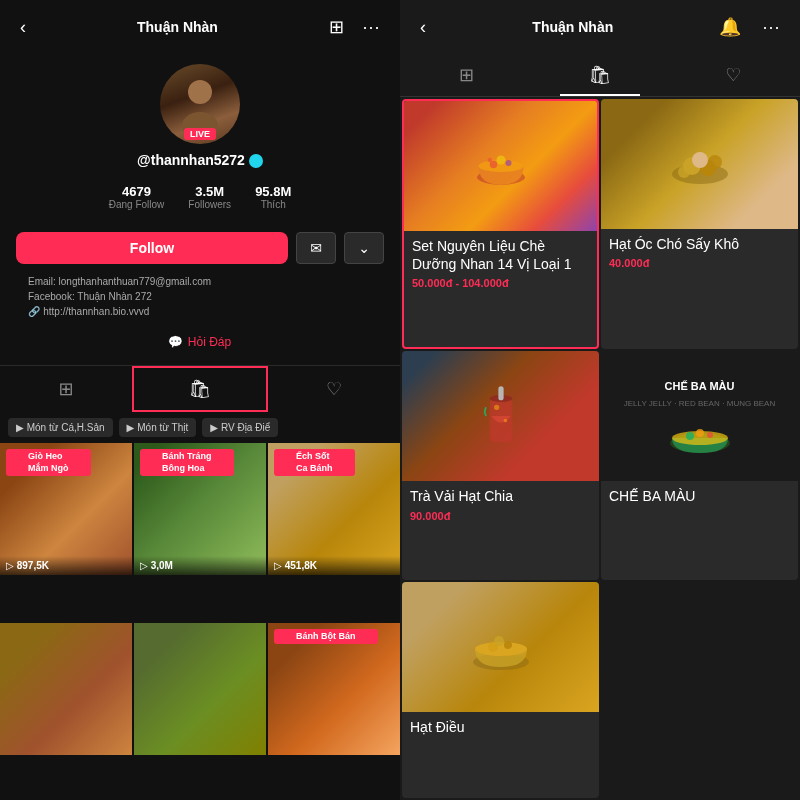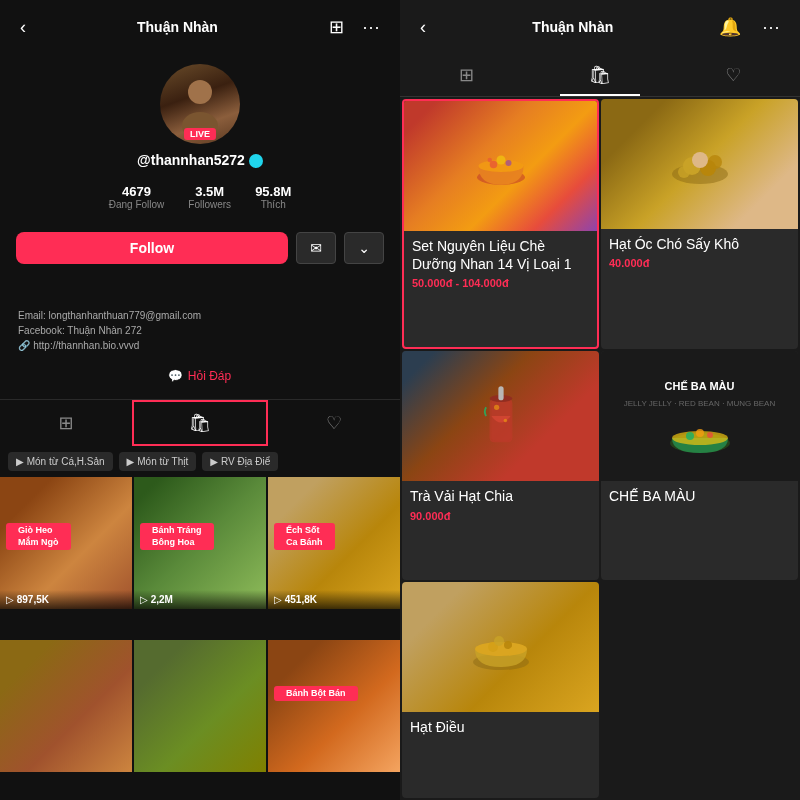--- a/index.html
+++ b/index.html
@@ -166,23 +166,22 @@
       border: 1px solid #444;
       border-radius: 4px;
       cursor: pointer;
       font-size: 14px;
       display: flex;
       align-items: center;
       justify-content: center;
     }
 
     .bio-section {
-      padding: 4px 18px;
+      padding: 4px 28px;
       width: 100%;
-      margin-top: 34px;
     }
 
     .bio-line {
       color: #aaa;
       font-size: 10px;
       line-height: 1.5;
     }
 
     .hoi-dap {
       display: flex;
@@ -281,24 +280,23 @@
     }
 
     .video-label {
       position: absolute;
       top: 6px;
       left: 6px;
       background: #ff2d55;
       color: #fff;
       font-size: 9px;
       font-weight: 700;
-      padding: 2px 12px;
+      padding: 2px 22px;
       border-radius: 3px;
       line-height: 1.3;
-      margin-top: 40px;
     }
 
     
     .food-img-1 { background: linear-gradient(135deg, #8b4513 20%, #cd853f 60%, #a0522d 100%); }
     .food-img-2 { background: linear-gradient(135deg, #2d5a1b 10%, #5a8a3a 50%, #8fbc5a 100%); }
     .food-img-3 { background: linear-gradient(135deg, #c0a060 20%, #b8860b 60%, #daa520 100%); }
     .food-img-4 { background: linear-gradient(135deg, #8b6914 20%, #a0522d 60%, #cd853f 100%); }
     .food-img-5 { background: linear-gradient(135deg, #556b2f 20%, #6b8e23 60%, #808000 100%); }
     .food-img-6 { background: linear-gradient(135deg, #8b4513 20%, #d2691e 60%, #f4a460 100%); }
 
@@ -561,21 +559,21 @@
       <div class="video-overlay">
         <span class="play-icon-small">▷</span>
         <span class="view-count">897,5K</span>
       </div>
       <div class="video-label" style="white-space:pre-line;">Giò Heo
 Mắm Ngò</div>
     </div>
     <div class="video-cell food-img-2">
       <div class="video-overlay">
         <span class="play-icon-small">▷</span>
-        <span class="view-count">2,2M</span>
+        <span class="view-count">3,0M</span>
       </div>
       <div class="video-label" style="white-space:pre-line;">Bánh Tráng
 Bông Hoa</div>
     </div>
     <div class="video-cell food-img-3">
       <div class="video-overlay">
         <span class="play-icon-small">▷</span>
         <span class="view-count">451,8K</span>
       </div>
       <div class="video-label" style="white-space:pre-line;">Ếch Sốt

